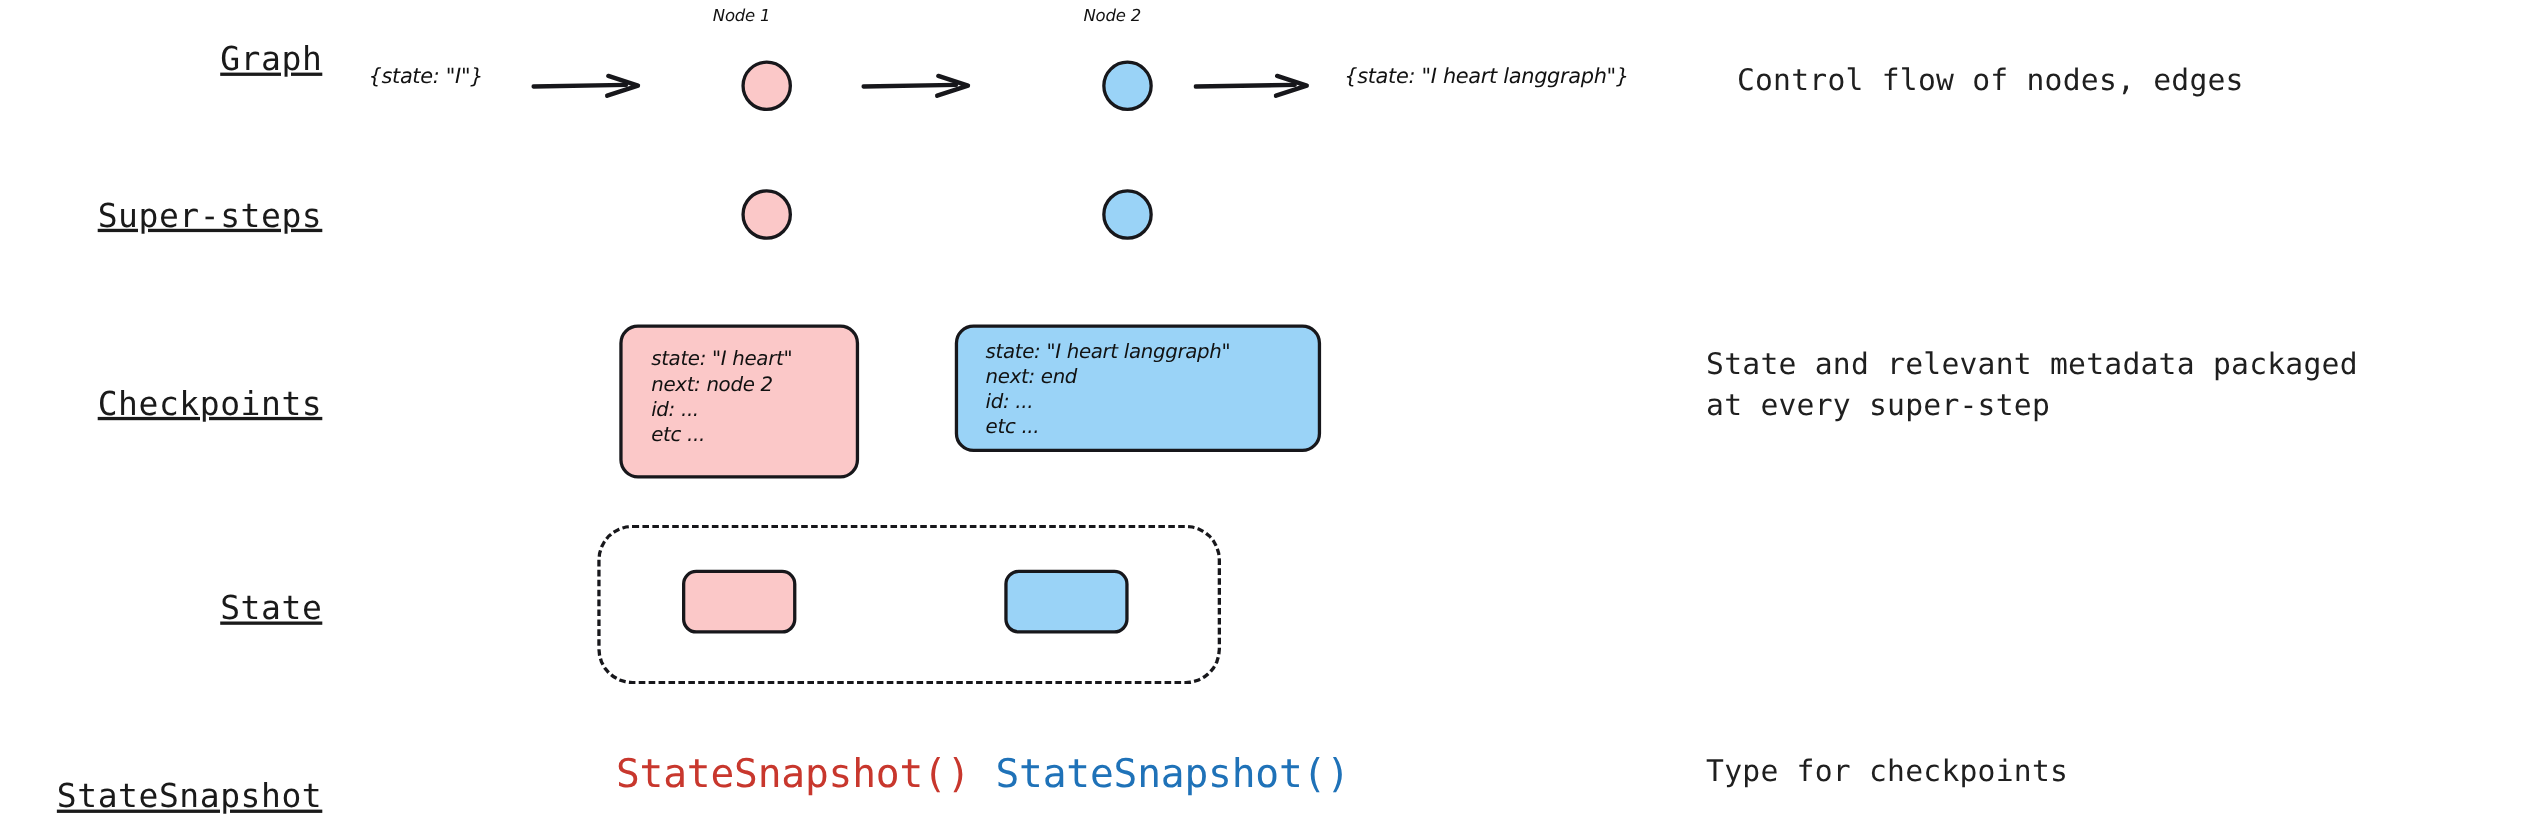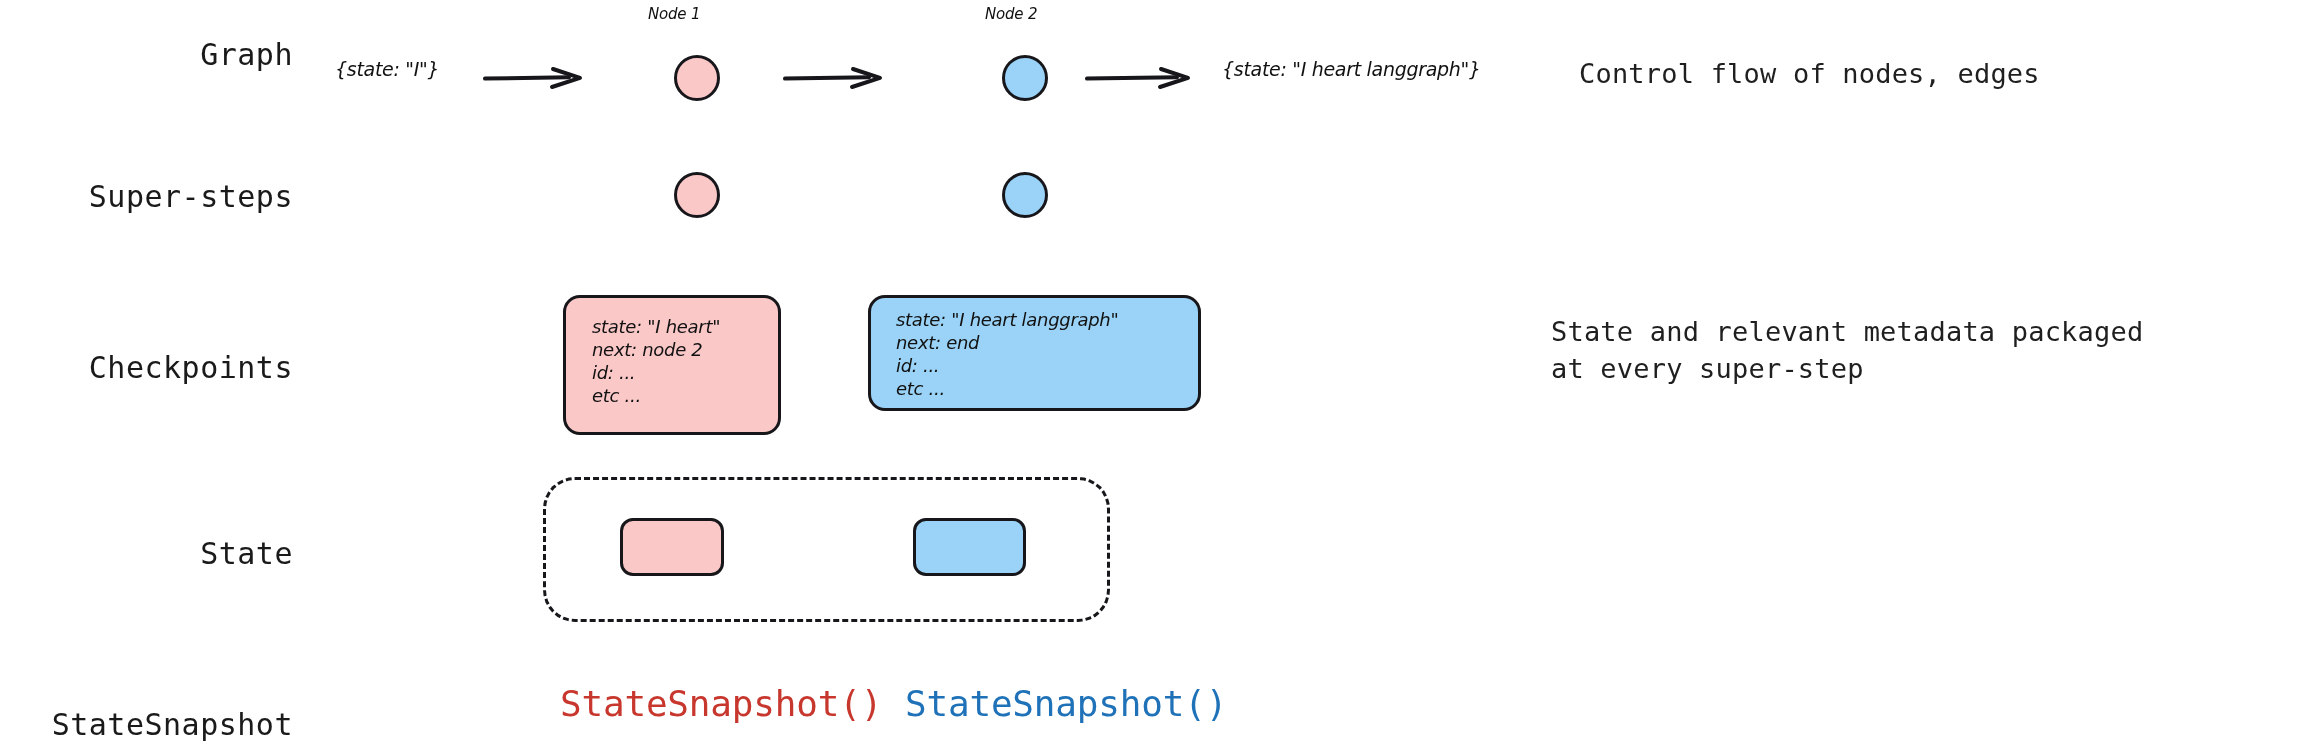--- a/index.html
+++ b/index.html
@@ -24,20 +24,21 @@
     position: absolute;
     right: 2023px;           
     text-align: right;
     white-space: nowrap;
     font-family: "DejaVu Sans Mono", monospace;
     font-size: 30px;
     font-weight: 400;
     color: #1a1a1a;
     letter-spacing: 0.5px;
     line-height: 1;
+    text-decoration: underline;
   }
 
   
   .row-desc {
     position: absolute;
     left: 1551px;
     font-family: "DejaVu Sans Mono", monospace;
     font-size: 27px;
     font-weight: 400;
     color: #1f1f1f;
@@ -183,14 +184,15 @@
 at every super-step</div>
 
   <div class="thread-wrap" style="top:477px; left:543px; width:567px; height:145px;"></div>
   <div class="thread-chip fill-pink" style="top:518px; left:620px; width:104px; height:58px;"></div>
   <div class="thread-chip fill-blue" style="top:518px; left:913px; width:113px; height:58px;"></div>
 
 
   <div class="snap-label" style="top:683px; left:560px; color:#c8372d;">StateSnapshot()</div>
   <div class="snap-label" style="top:683px; left:905px; color:#1f72b8;">StateSnapshot()</div>
 
+  <div class="row-desc" style="top:683px;">Type for checkpoints</div>
 
 </div>
 
 </body></html>

